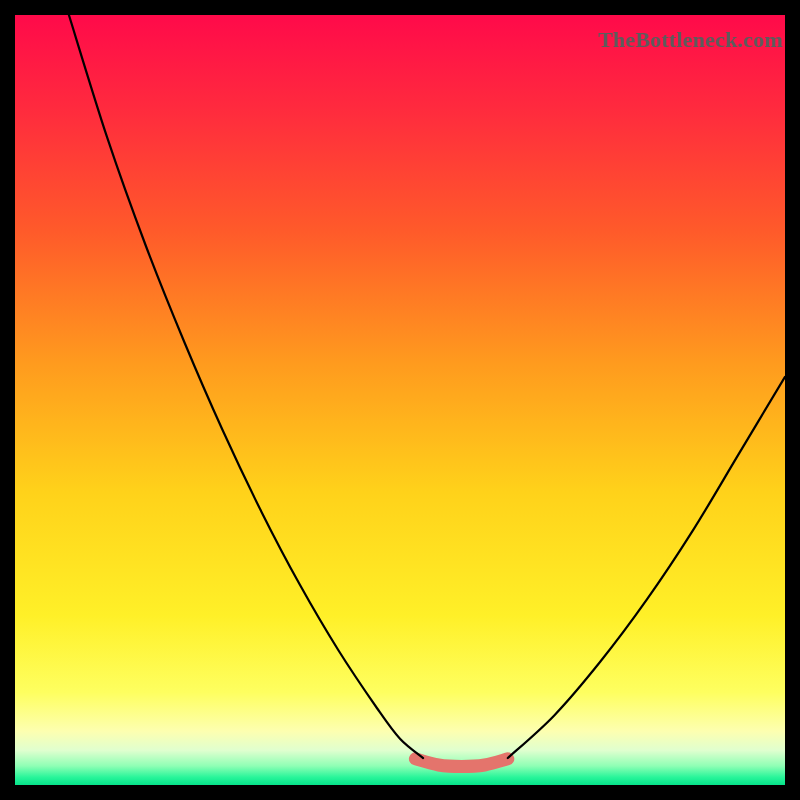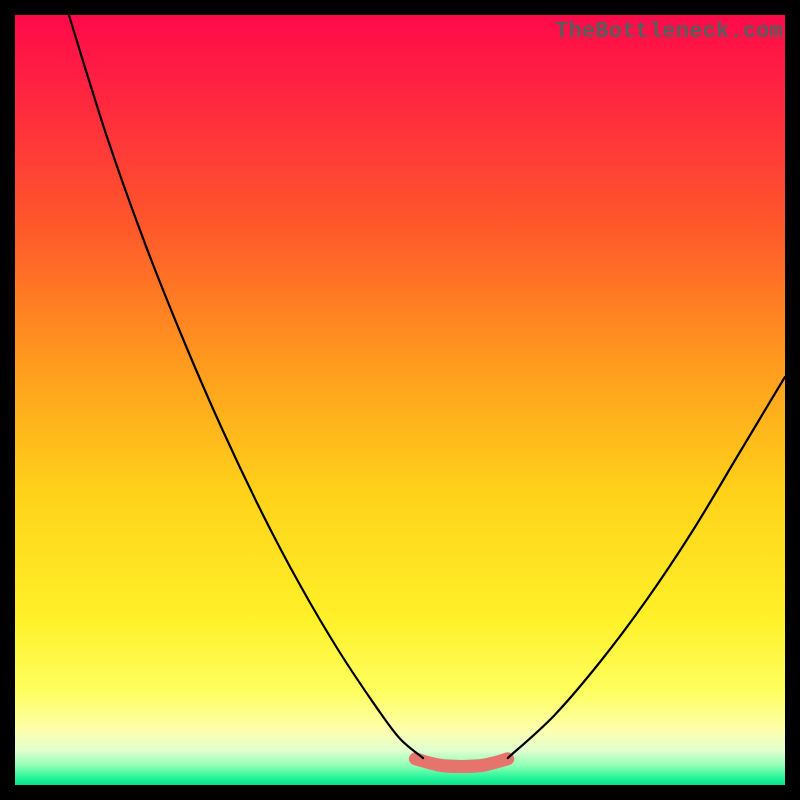--- a/index.html
+++ b/index.html
@@ -20,23 +20,23 @@
   }
   .plot-area {
     position: absolute;
     left: 0;
     top: 0;
     width: 770px;
     height: 770px;
   }
   .watermark {
     position: absolute;
-    top: 4px;
+    top: 12px;
     right: 2px;
-    font-family: Liberation Mono, monospace;
+    font-family: Liberation Serif, serif;
     font-size: 22px;
     font-weight: 600;
     color: #5c5c5c;
     letter-spacing: 0.2px;
     user-select: none;
   }
   svg {
     display: block;
   }
 </style>

